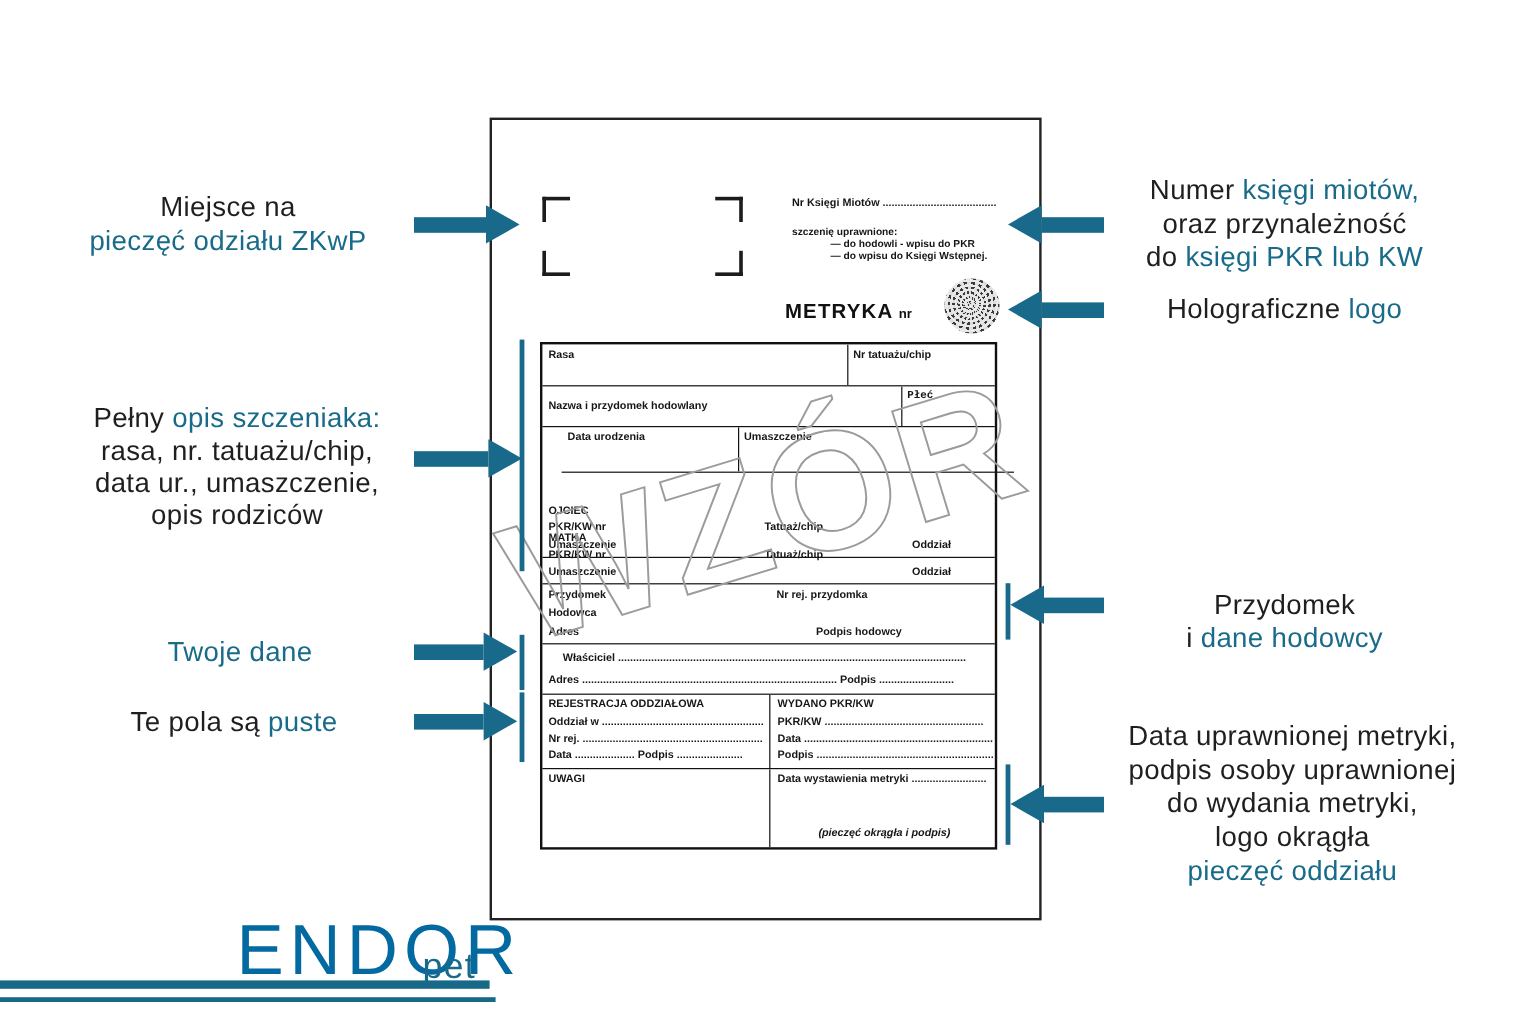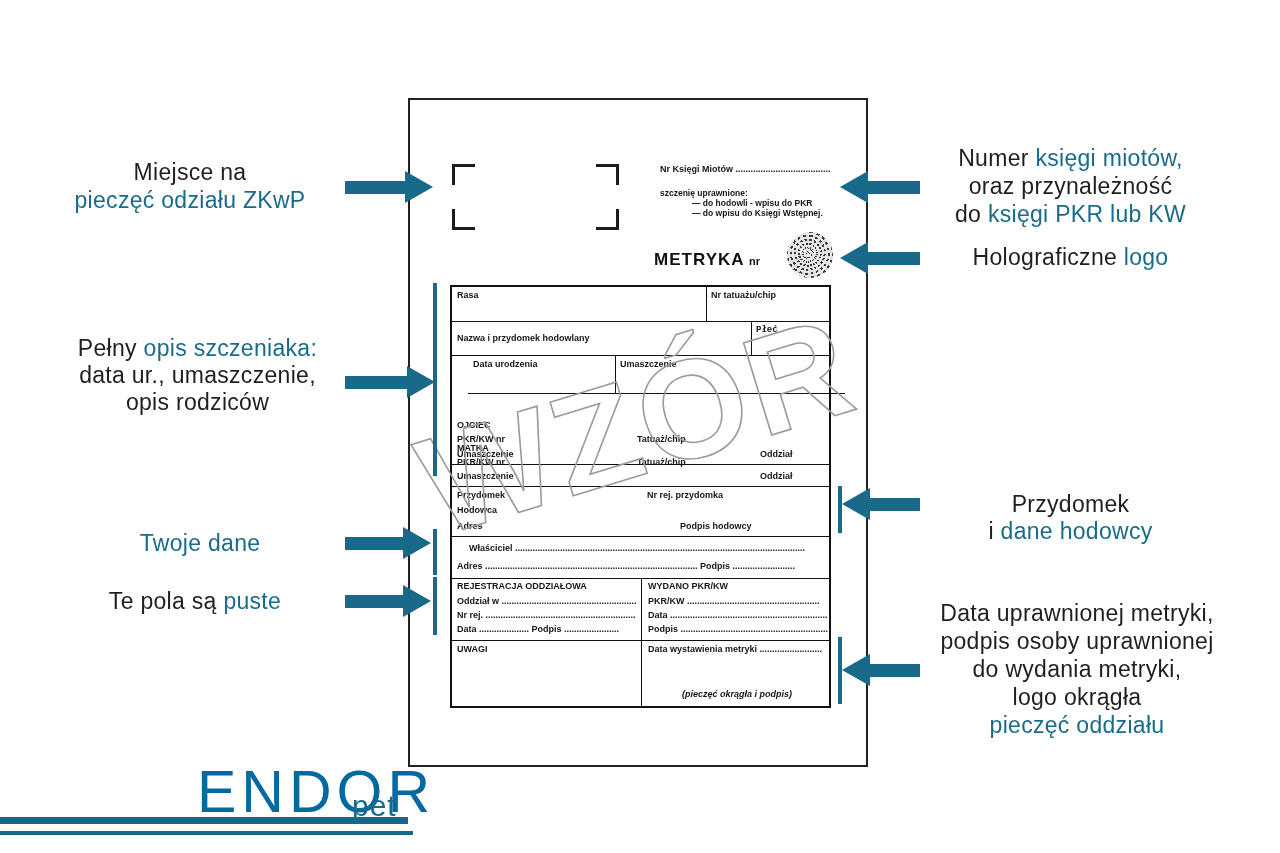--- a/index.html
+++ b/index.html
@@ -69,20 +69,21 @@
 
 <div class="stage">
 
   <div class="ann" style="left:60px;top:158px;width:260px;">
     <div><span>Miejsce na</span></div>
     <div><span class="t">pieczęć odziału ZKwP</span></div>
   </div>
 
   <div class="ann" style="left:50px;top:335px;width:295px;line-height:27px;">
     <div><span>Pełny </span><span class="t">opis szczeniaka:</span></div>
+    <div><span>rasa, nr. tatuażu/chip,</span></div>
     <div><span>data ur., umaszczenie,</span></div>
     <div><span>opis rodziców</span></div>
   </div>
 
   <div class="ann" style="left:100px;top:529px;width:200px;">
     <div><span class="t">Twoje dane</span></div>
   </div>
 
   <div class="ann" style="left:85px;top:587px;width:220px;">
     <div><span>Te pola są </span><span class="t">puste</span></div>

